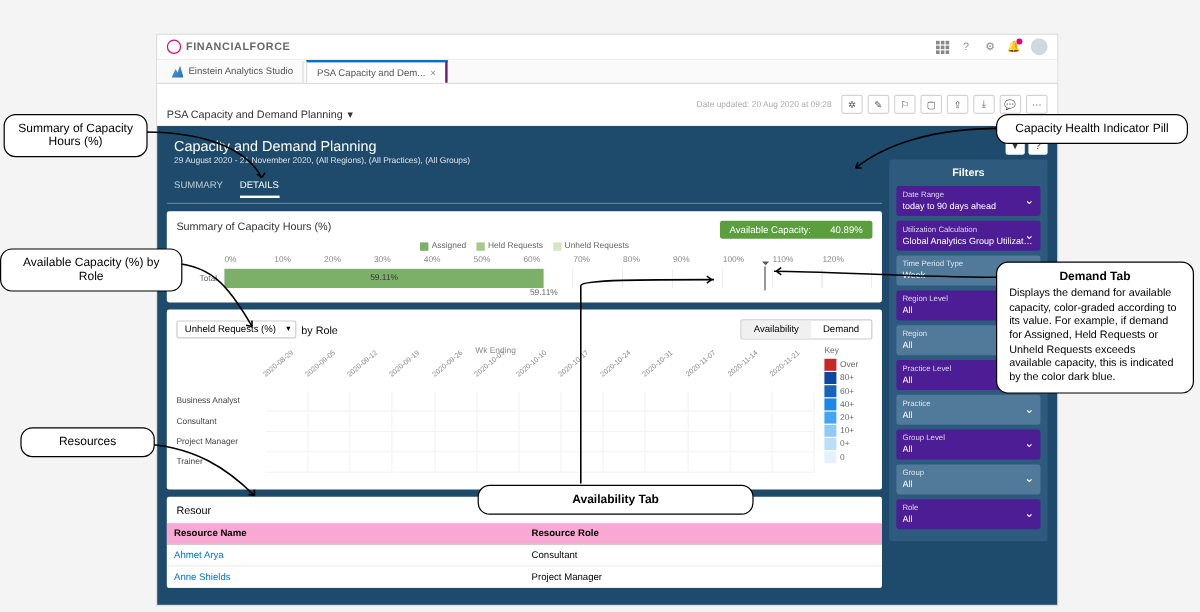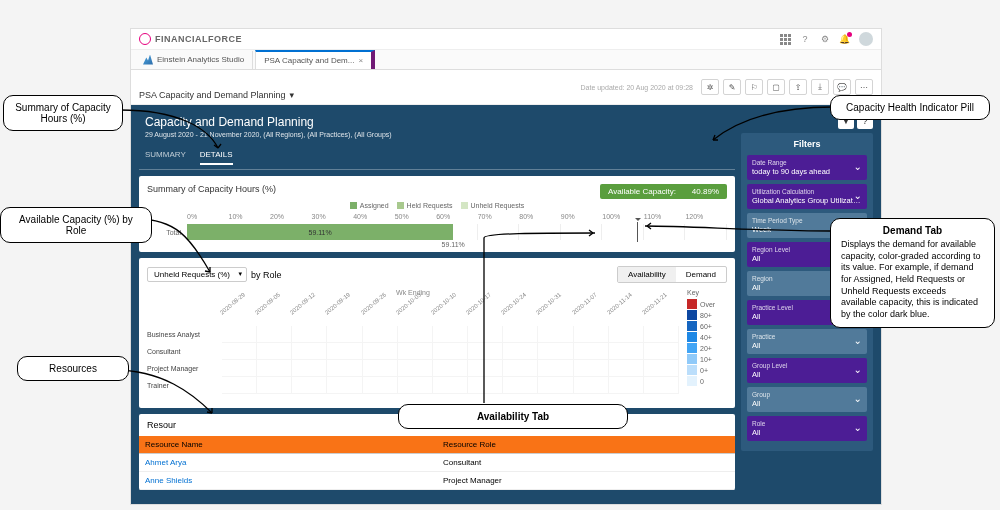--- a/index.html
+++ b/index.html
@@ -20,21 +20,21 @@
   .iconrow .ic { width: 12px; height: 12px; color: #888; cursor: pointer; display:flex; align-items:center; justify-content:center; }
   .waffle { display: grid; grid-template-columns: repeat(3, 3px); gap: 1px; }
   .waffle div { width: 3px; height: 3px; background: #888; }
   .bell { position: relative; }
   .bell::after { content:''; position:absolute; top:-1px; right:-1px; width:5px;height:5px;background:#E6007E;border-radius:50%; }
   .avatar { width:14px;height:14px;border-radius:50%;background:#cfd8dc; }
   
   .tabbar { display: flex; align-items: center; background: #fafafa; border-bottom: 1px solid #ddd; padding: 0 4px; gap: 2px; }
   .apptab { display: flex; align-items: center; gap: 4px; padding: 4px 8px; font-size: 8px; color: #555; }
   .apptab.icon { border-right: 1px solid #ddd; }
-  .apptab.active { background:#fff; border-top: 2px solid #0070d2; border-left:1px solid #ddd; border-right:4px solid #701a75;justify-content:flex-end; }
+  .apptab.active { background:#fff; border-top: 2px solid #0070d2; border-left:1px solid #ddd; border-right:2px solid #701a75;justify-content:flex-end; }
   .tabx { color:#888; cursor:pointer; }
   .analytics-icon { width:10px;height:10px; background: linear-gradient(135deg,#50a7e0,#2a6aa8); clip-path: polygon(0 100%, 33% 30%, 50% 60%, 70% 0, 100% 100%); }
   
   .subbar { display:flex; justify-content:space-between; align-items:center; padding: 4px 8px; border-bottom:1px solid #eee; }
   .subbar-left { font-size: 9px; color:#333; display:flex; gap:4px; align-items:center;margin-top:16px; }
   .subbar-right { display:flex; gap:4px; align-items:center; }
   .subbar-right .sbtn { width:18px; height:16px; border:1px solid #d4d4d4; border-radius:2px; display:flex;align-items:center;justify-content:center; font-size:8px; color:#555; cursor:pointer; background:#fff; }
   .timestamp { font-size:7px; color:#aaa; margin-right:4px; }
   
   
@@ -78,21 +78,21 @@
   .heat-cols { display:flex; font-size:6px; color:#888; height:28px; }
   .heat-cols span { flex:1; text-align:center; transform:rotate(-40deg); transform-origin:center; white-space:nowrap; }
   .heat-subtitle { text-align:center; font-size:7px; color:#888; margin-bottom:2px; }
   .heat-cells { display:grid; grid-template-columns:repeat(13,1fr); }
   .heat-cells div { height:17px; border-right:1px solid #f4f4f4; border-bottom:1px solid #f4f4f4; }
   .heat-key { width:40px; margin-left:8px; font-size:7px; color:#666; }
   .key-item { display:flex; align-items:center; gap:3px; margin-bottom:1px; }
   .key-sw { width:10px;height:10px; }
   
   
-  .rt-head { display:flex; background:#f97316; font-size:8px; font-weight:400; border-bottom:1px solid #ccc; }
+  .rt-head { display:flex; background:#f9a8d4; font-size:8px; font-weight:700; border-bottom:1px solid #ccc; }
   .rt-head div, .rt-row div { flex:1; padding:4px 6px; }
   .rt-row { display:flex; font-size:8px; border-bottom:1px solid #eee; }
   .rt-row .link { color:#0070d2; cursor:pointer; }
   
   
   .filters { width:132px; background:#2d5a7d; border-radius:2px; padding:6px; color:#fff; }
   .filters-head { display:flex; justify-content:center; align-items:center; margin-bottom:6px; }
   .filters-title { font-size:9px; font-weight:600; }
   .fbtn { width:16px;height:16px;background:#fff;color:#333;border-radius:2px;display:flex;align-items:center;justify-content:center;font-size:9px;cursor:pointer; }
   .fgroup { background:#4c1d95; border-radius:2px; padding:4px 5px; margin-bottom:4px; font-size:7px; cursor:pointer; position:relative; }

